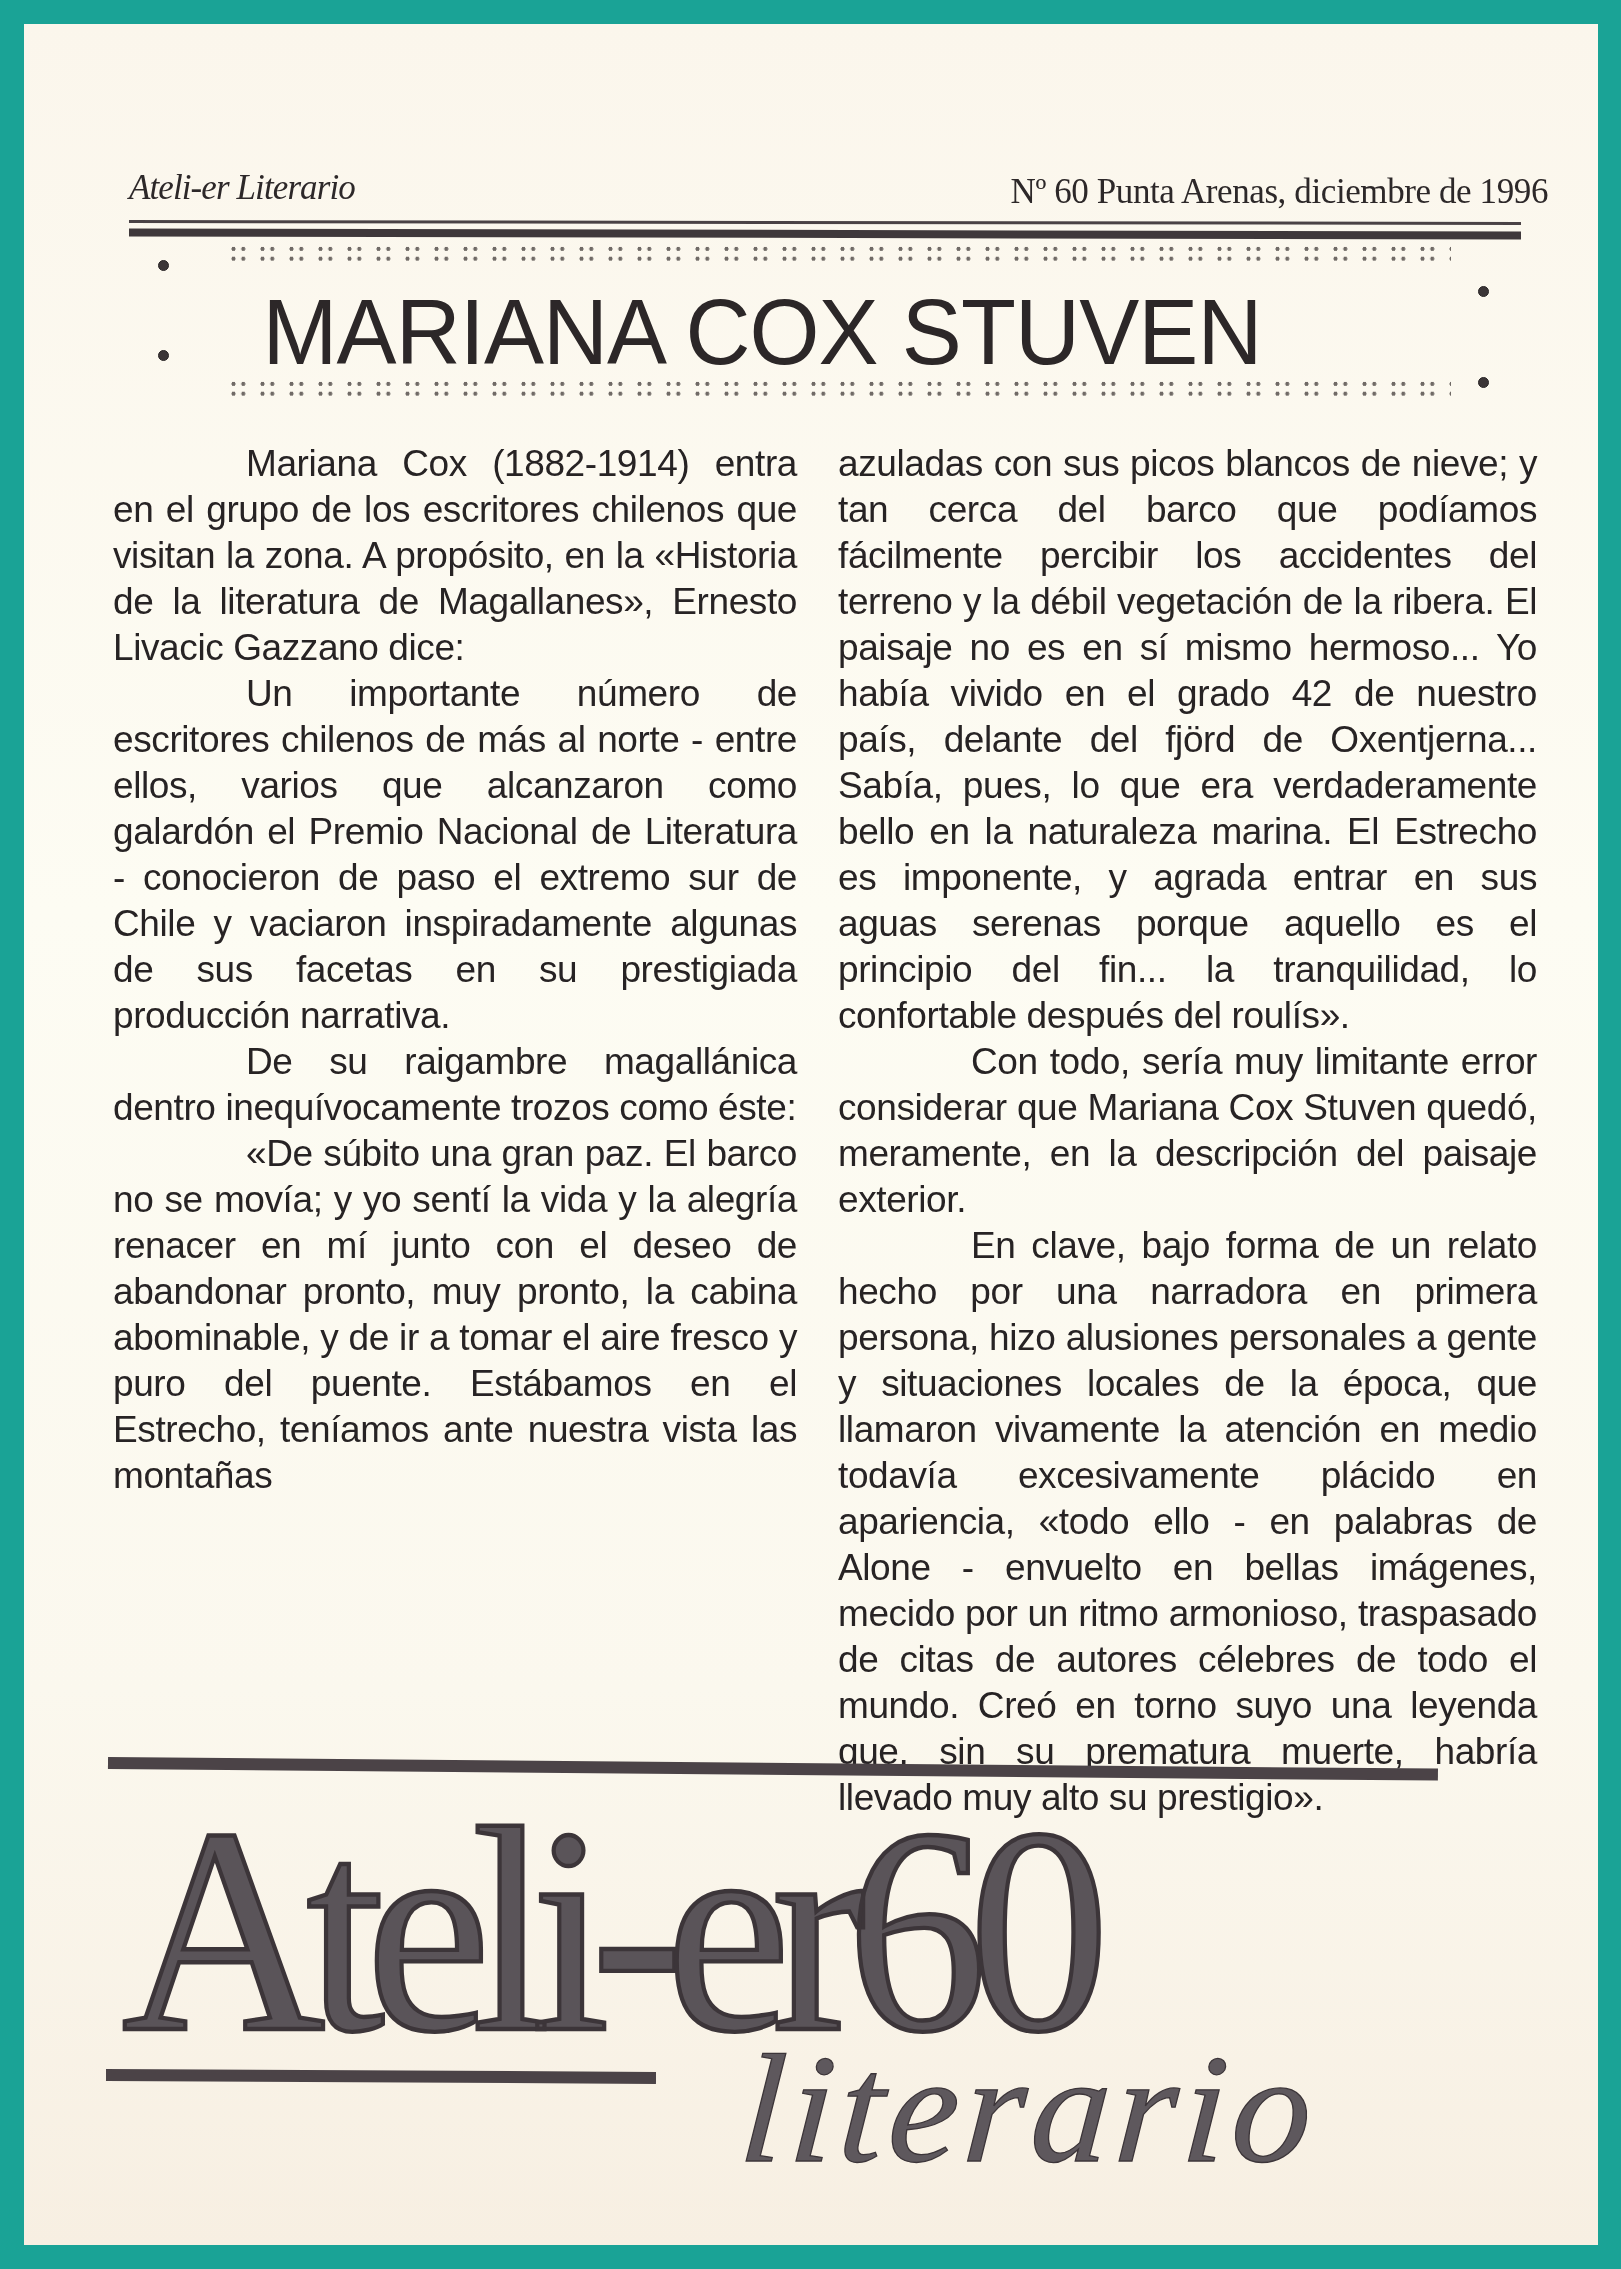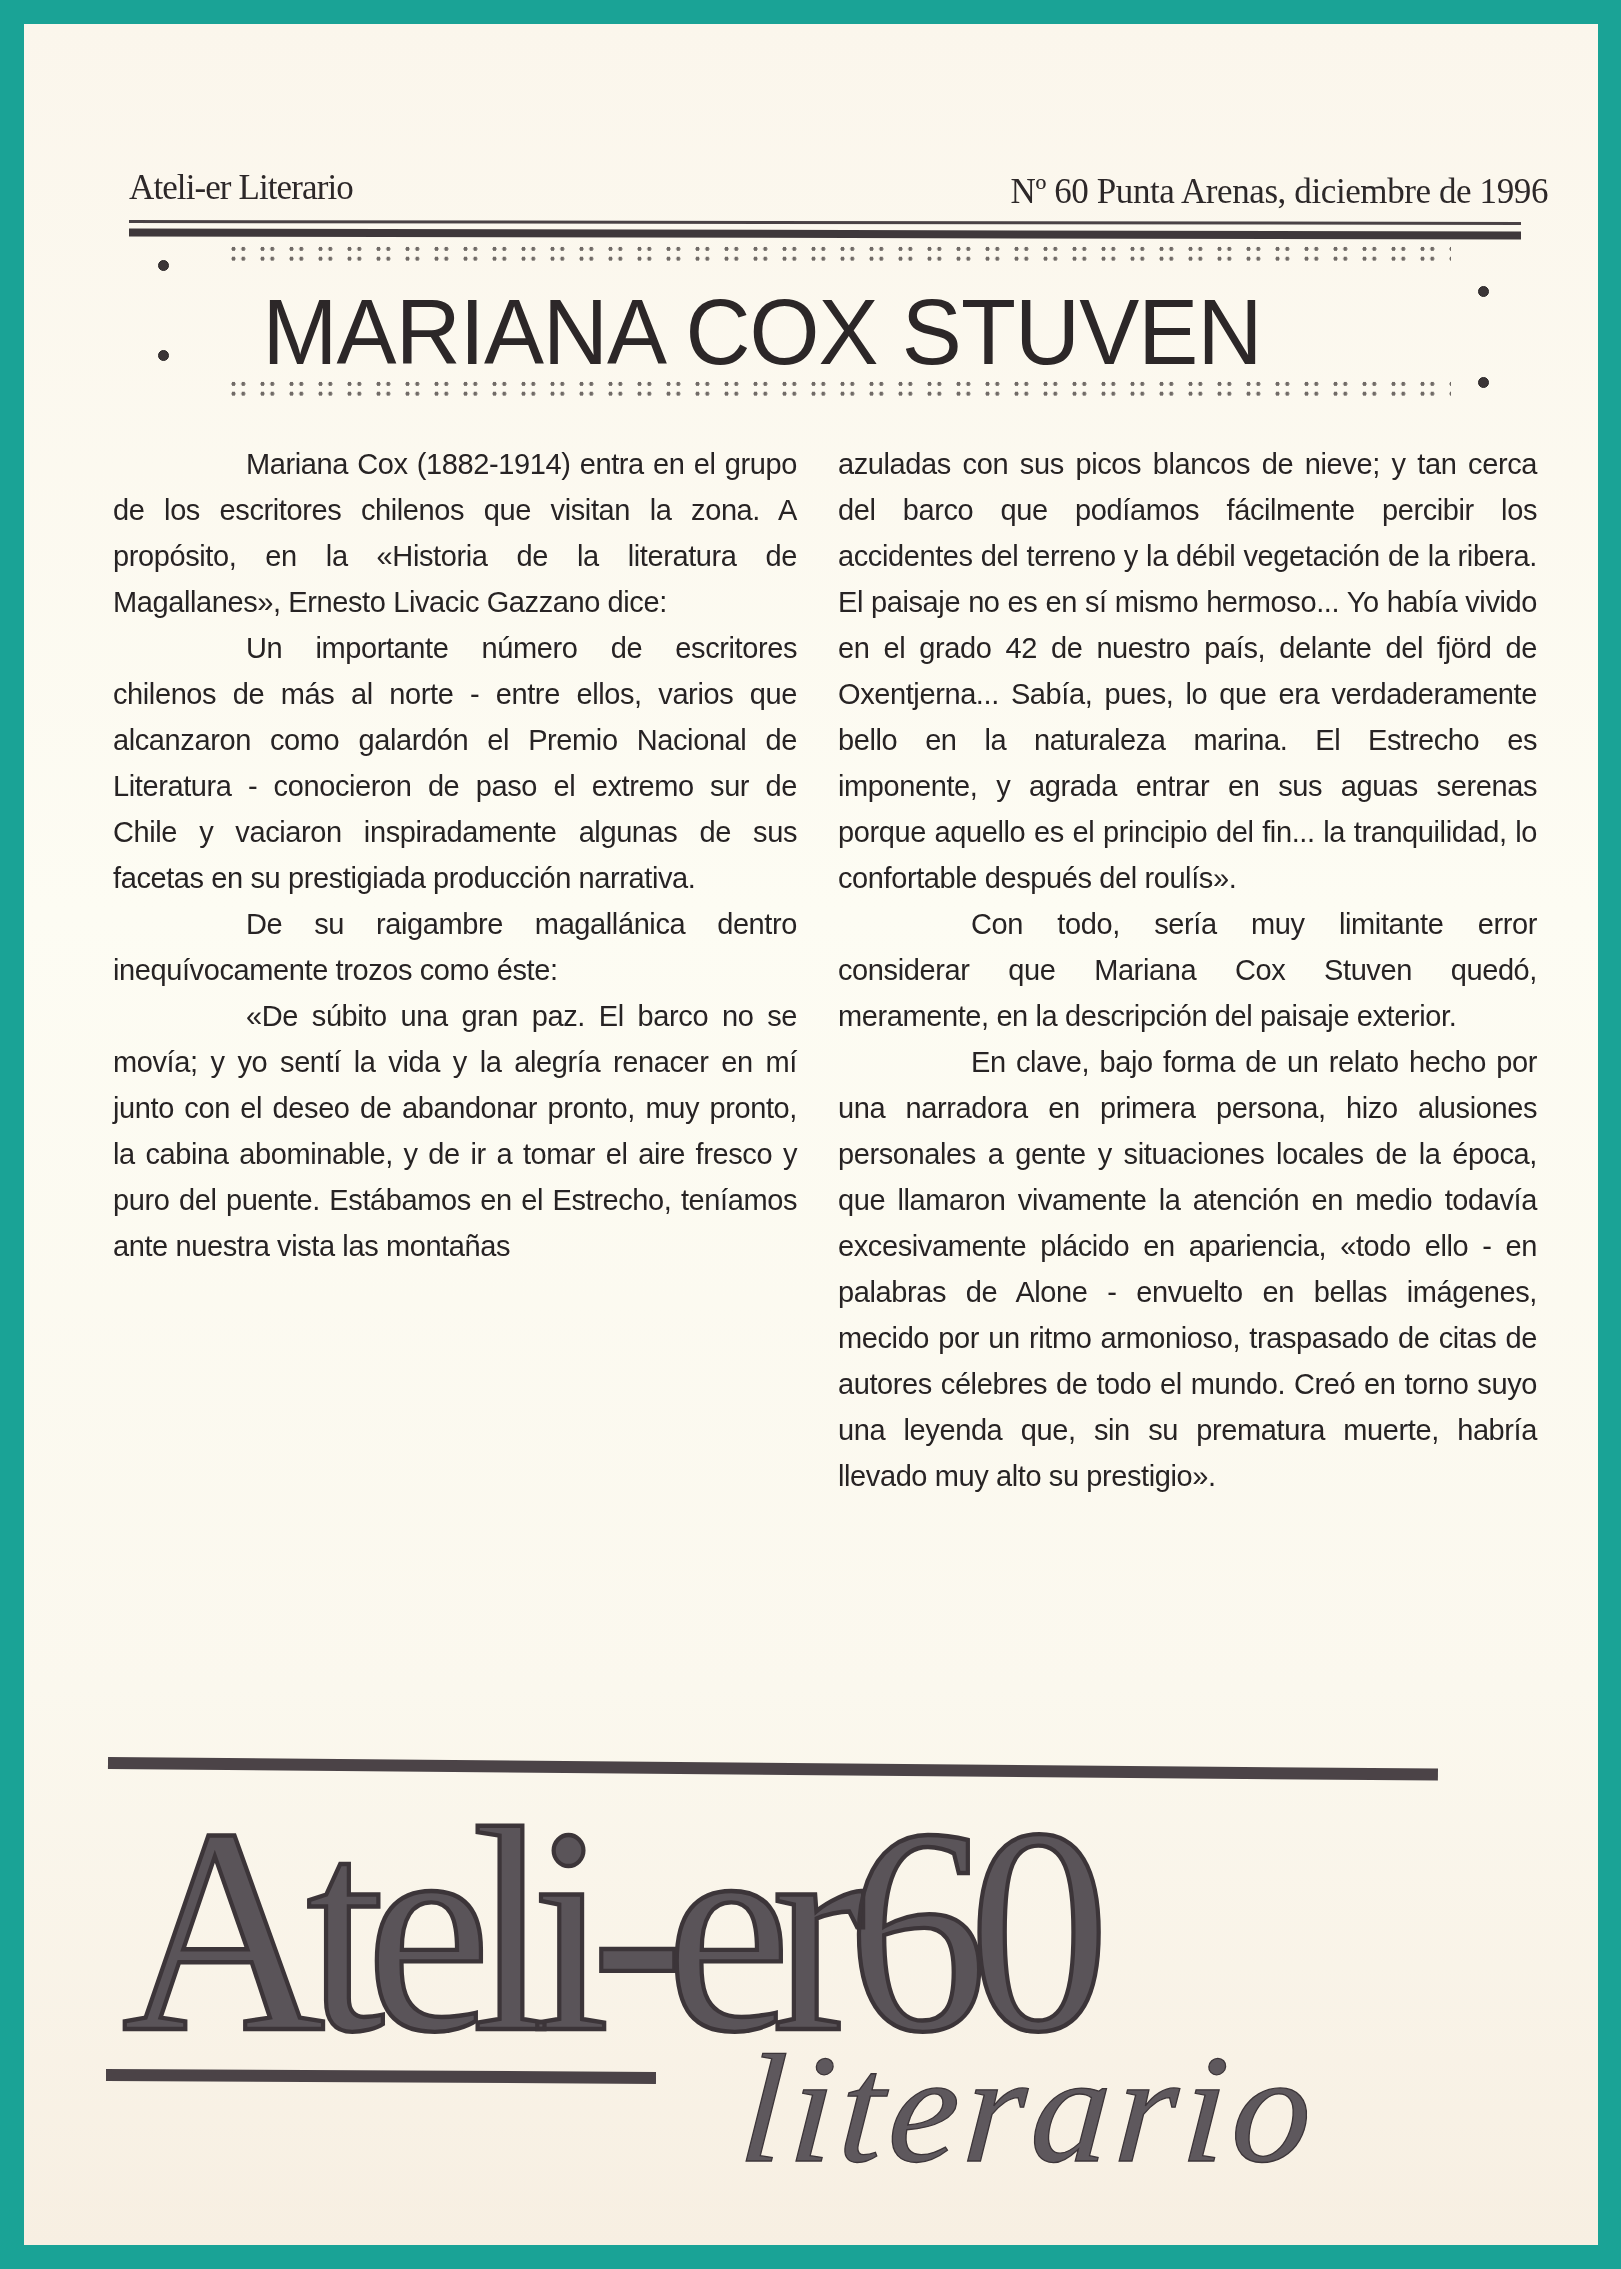--- a/index.html
+++ b/index.html
@@ -31,20 +31,21 @@
       height: 53px;
       font-family: "Liberation Serif", serif;
       font-size: 35px;
       color: #2d2829;
     }
     .running-header .left {
       position: absolute;
       left: 0;
       bottom: 0;
       letter-spacing: -0.9px;
+      font-style: italic;
     }
     .running-header .right {
       position: absolute;
       right: 0;
       bottom: -3.5px;
       letter-spacing: -0.4px;
       margin-left: 6px;
     }
     .rule-thin {
       position: absolute;
@@ -97,21 +98,21 @@
       letter-spacing: -0.9px;
       color: #2c2728;
       transform: scaleY(1.02);
       margin-left: -98px;
     }
     
     .column {
       position: absolute;
       top: 417px;
       font-family: "Liberation Sans", sans-serif;
-      font-size: 29px;
+      font-size: 37px;
       line-height: 46px;
       color: #272324;
       text-align: justify;
       letter-spacing: -0.4px;
     }
     .col-left { left: 89px; width: 684px; }
     .col-right { left: 814px; width: 699px; }
     .column p {
       margin: 0;
       text-indent: 133px;

